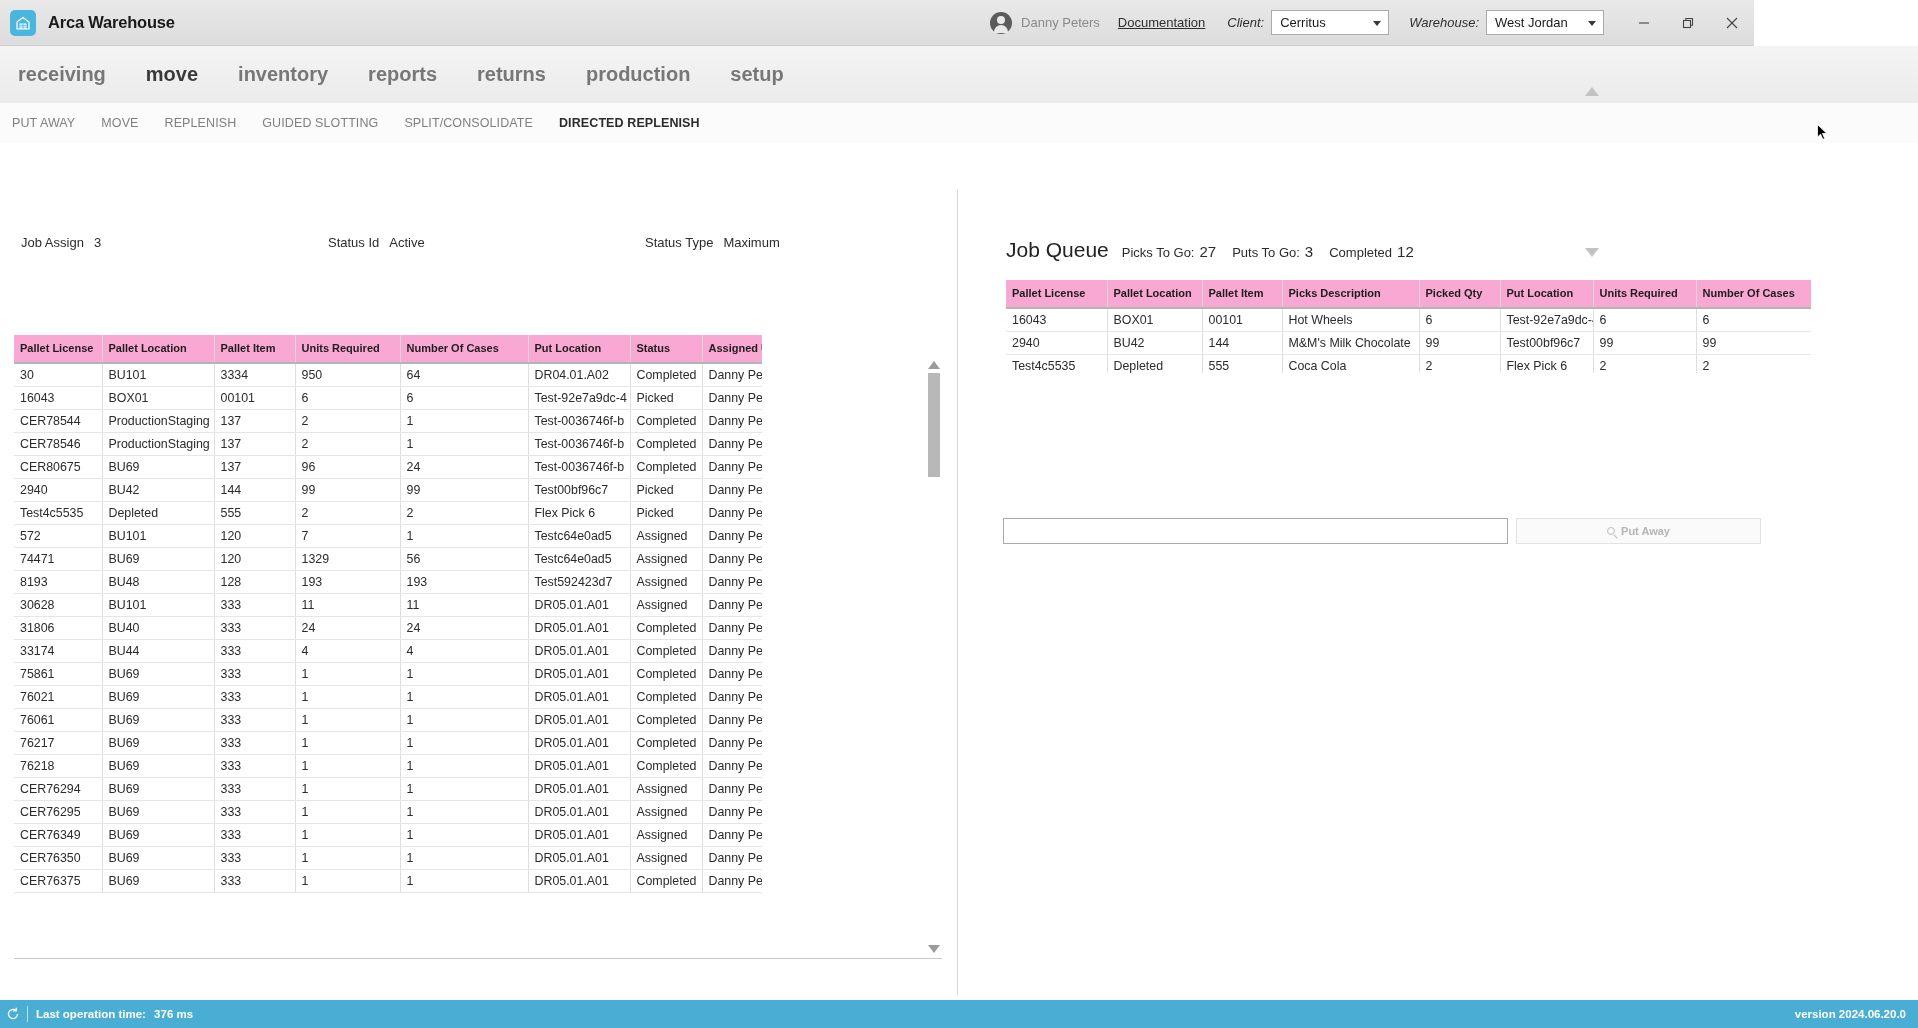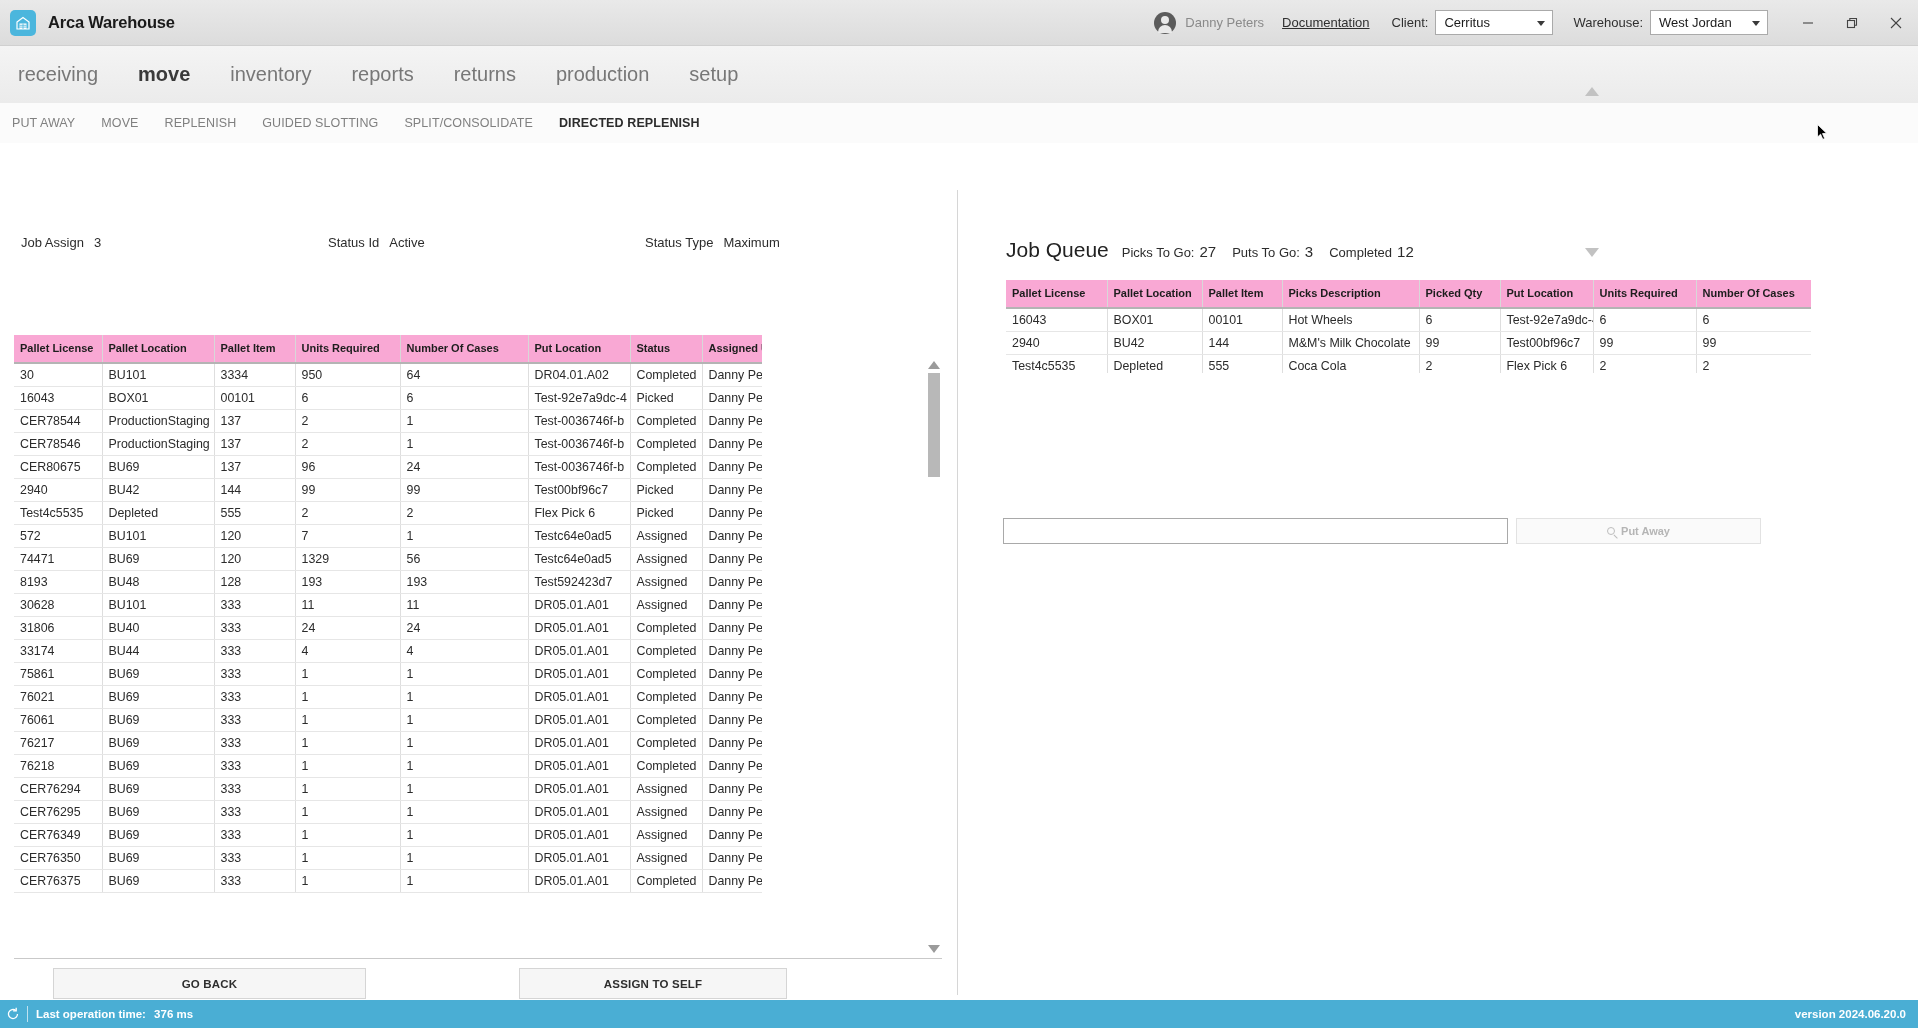--- a/index.html
+++ b/index.html
@@ -6,21 +6,21 @@
   html, body {
     width: 1918px; height: 1028px;
     font-family: "Liberation Sans", sans-serif;
     background: #ffffff;
     overflow: hidden;
   }
   body { position: relative; }
 
   
   #titlebar {
-    position: absolute; left: 0; top: 0; width: 1918px; height: 46px;
+    position: absolute; left: 0; top: 0; width: 1754px; height: 46px;
     background: linear-gradient(#e9e9e9, #dcdcdc);
     border-bottom: 1px solid #d0d0d0;
     display: flex; align-items: center;
   }
   #app-logo {
     width: 26px; height: 26px; margin-left: 10px;
     background: #4bb6dd; border-radius: 5px;
     display: flex; align-items: center; justify-content: center;
   }
   #app-logo svg { display:block; }
@@ -39,21 +39,21 @@
   }
   #avatar-icon::after {
     content:""; position:absolute; left:50%; bottom:1px; transform:translateX(-50%);
     width:14px; height:8px; border-radius:7px 7px 0 0; background:#e9e9e9;
   }
   #user-name { font-size: 13px; color: #8a8a8a; margin-right: 18px; }
   #documentation-link {
     font-size: 13px; color: #2f2f2f; text-decoration: underline; margin-right: 22px;
     cursor: pointer;
   }
-  .field-label { font-size: 13px; color: #2f2f2f; margin-right: 7px; }
+  .field-label { font-size: 13px; color: #2f2f2f; margin-right: 7px; font-style: italic; }
   .combo {
     height: 25px; background: #fff; border: 1px solid #aaaaaa;
     display: flex; align-items: center; font-size: 13px; color: #1a1a1a;
     padding-left: 8px; position: relative; cursor: pointer;
   }
   #client-combo { width: 118px; margin-right: 20px; }
   #warehouse-combo { width: 118px; margin-right: 18px; }
   .combo .caret {
     position: absolute; right: 7px; top: 50%; margin-top: -2px;
     width: 0; height: 0; border-left: 4px solid transparent;
@@ -66,21 +66,21 @@
   .winbtn svg { display: block; }
 
   
   #mainnav {
     position: absolute; left: 0; top: 46px; width: 1918px; height: 57px;
     background: linear-gradient(#f4f4f4, #ebebeb);
     display: flex; align-items: center;
   }
   .navitem {
     font-size: 20px; color: #777777; margin-right: 40px; cursor: pointer;
-    font-weight: normal;
+    font-weight: bold;
   }
   .navitem:first-child { margin-left: 18px; }
   .navitem.active { color: #3a3a3a; font-weight: bold; }
 
   
   #subnav {
     position: absolute; left: 0; top: 103px; width: 1918px; height: 40px;
     background: #fbfbfb;
     display: flex; align-items: center;
   }
@@ -621,24 +621,20 @@
         <div class="tri-up"></div>
       </div>
     <div class="thumb"></div>
     <div class="arrow-dn">
         <div class="tri-dn"></div>
       </div>
   </div>
 
   <div id="left-grid-bottomline"></div>
 
-  <div id="left-buttons">
-    <div class="flatbtn" id="go-back-button">GO BACK</div>
-    <div class="flatbtn" id="assign-to-self-button">ASSIGN TO SELF</div>
-  </div>
 </div>
 
 <div id="panel-divider"></div>
 
 <div id="right-panel">
 
   <div id="jobqueue-header">
     <span id="jobqueue-title">Job Queue</span>
     <span class="stat">Picks To Go:</span>
     <span class="stat-val">27</span>

